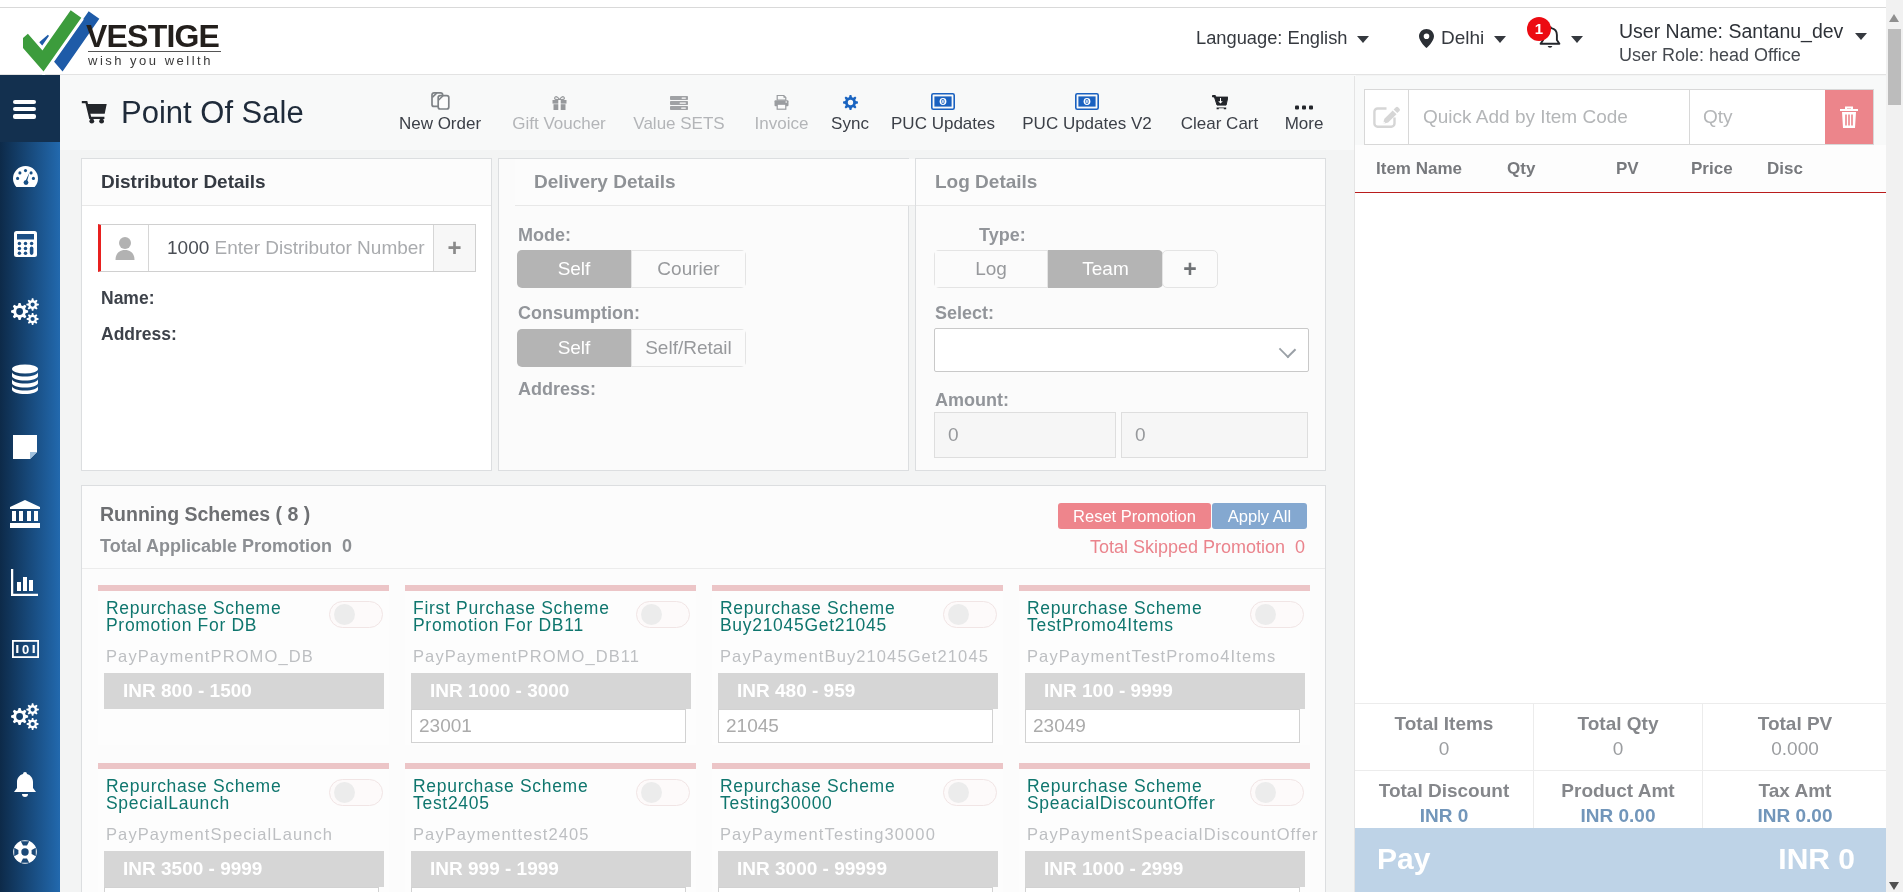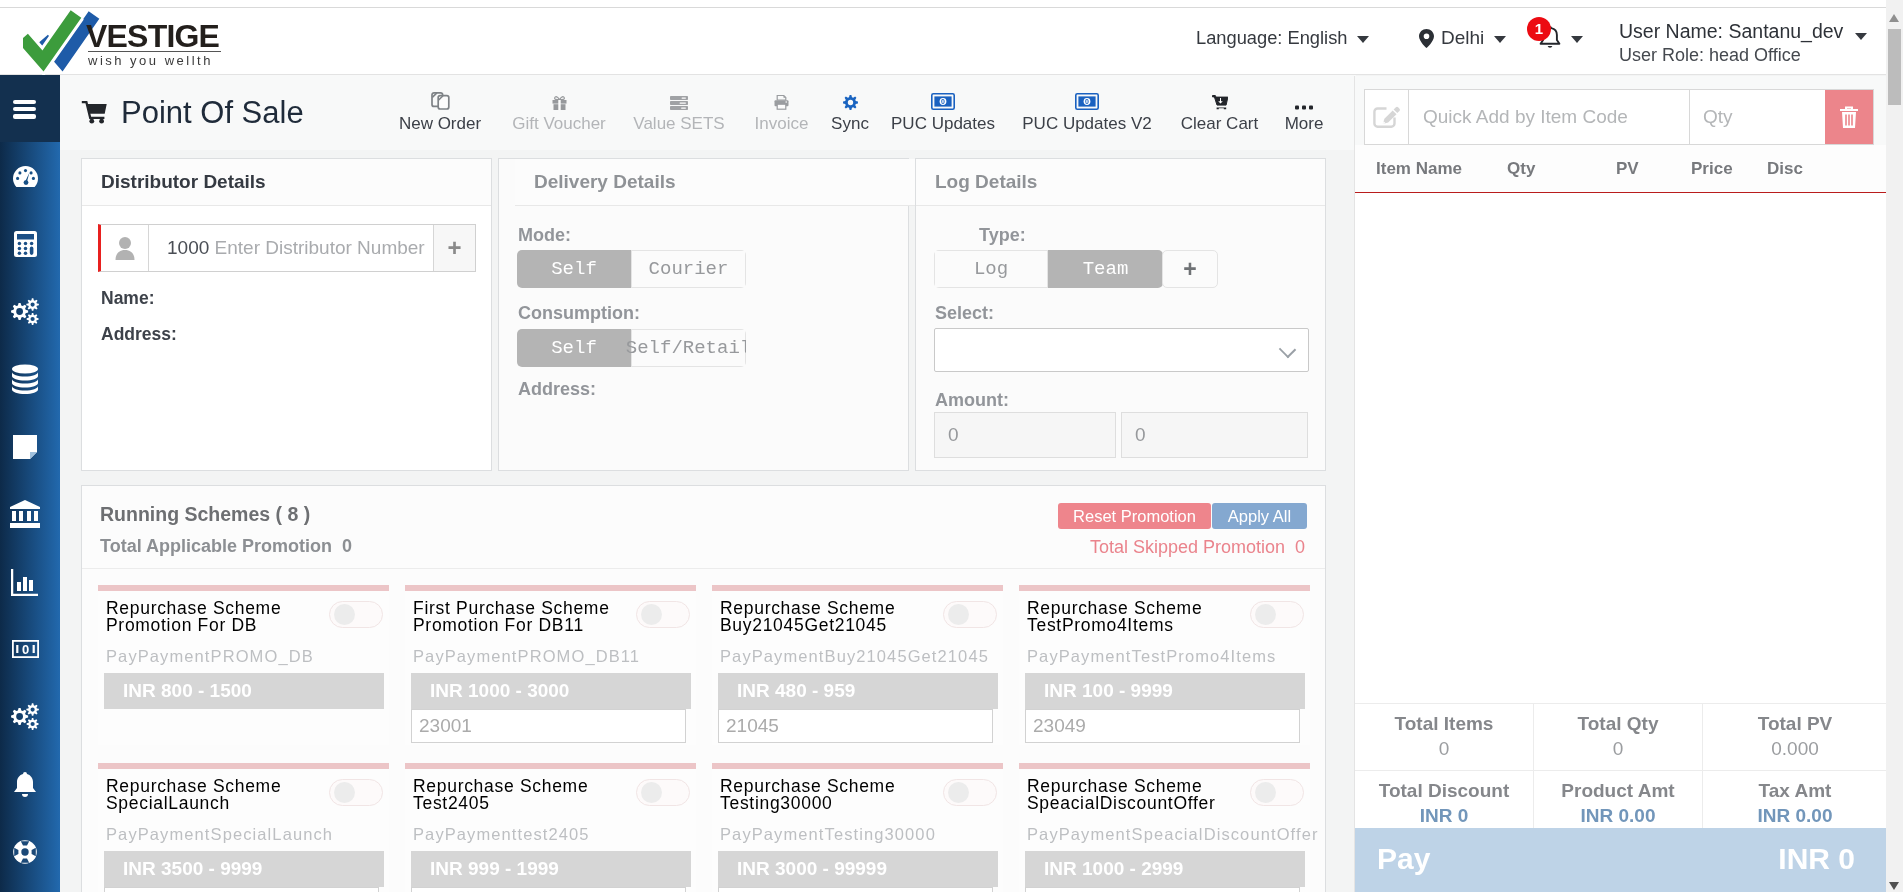--- a/index.html
+++ b/index.html
@@ -47,42 +47,42 @@
 .lbl-dark { font-size:17.5px; font-weight:bold; color:#3d424a; }
 .lbl-gray { font-size:18px; font-weight:bold; color:#92959a; }
 
 
 #dist-group { position:absolute; left:16px; top:65px; width:378px; height:48px; display:flex; border:1px solid #d0d0d0; border-left:3px solid #e8201f; background:#f7f7f7; }
 #dist-ico { width:47px; display:flex; align-items:center; justify-content:center; background:#fff; }
 #dist-inp { flex:1; background:#fff; border-left:1px solid #d6d6d6; border-right:1px solid #d6d6d6; display:flex; align-items:center; padding-left:18px; font-size:19px; }
 #dist-plus { width:41px; display:flex; align-items:center; justify-content:center; font-size:24px; font-weight:bold; color:#8a8a8a; }
 
 
-.tgl { position:absolute; display:flex; height:38px; border-radius:5px; overflow:hidden; font-size:19px;font-family:Liberation Mono, monospace; }
+.tgl { position:absolute; display:flex; height:38px; border-radius:5px; overflow:hidden; font-size:19px; }
 .tg-on { background:#b4b4b4; color:#fff; display:flex; align-items:center; justify-content:center; font-weight:500;}
 .tg-off { background:#fbfbfb; color:#97999c; border:1px solid #e4e4e4; display:flex; align-items:center; justify-content:center; }
 .plusbtn { position:absolute; width:56px; height:38px; background:#fbfbfb; border:1px solid #e4e4e4; border-radius:5px; display:flex; align-items:center; justify-content:center; font-size:23px; font-weight:bold; color:#6f7275; }
 
 
 #log-select { position:absolute; left:18px; top:169px; width:375px; height:44px; border:1px solid #c9c9c9; background:#fff; border-radius:2px; }
 .chev { position:absolute; right:14px; top:14px; width:13px; height:13px; border-right:2px solid #9aa0a6; border-bottom:2px solid #9aa0a6; transform:rotate(45deg) scale(1,0.9); }
 .amt { position:absolute; top:253px; width:182px; height:46px; background:#f6f6f6; border:1px solid #dedede; color:#97999c; font-size:19px; display:flex; align-items:center; padding-left:13px; }
 
 
 #schemes { position:absolute; left:21px; top:410px; width:1245px; height:420px; background:#fcfcfc; border:1px solid #dcdee0; }
 #sch-h1 { position:absolute; left:18px; top:17px; font-size:19.5px; font-weight:bold; color:#6d6f72; }
 #sch-h2 { position:absolute; left:18px; top:50px; font-size:18px; font-weight:bold; color:#8c8f93; }
 #btn-reset { position:absolute; left:976px; top:17px; width:153px; height:26px; background:#ee858c; color:#fff; font-size:16.5px; display:flex; align-items:center; justify-content:center; border-radius:3px; }
 #btn-apply { position:absolute; left:1130px; top:17px; width:95px; height:26px; background:#84a8d0; color:#fff; font-size:16.5px; display:flex; align-items:center; justify-content:center; border-radius:3px; }
 #sch-skip { position:absolute; right:20px; top:51px; font-size:18px; font-weight:normal; color:#ea838c; }
 #sch-line { position:absolute; left:0; top:82px; width:1243px; height:1px; background:#ececec; }
 
 .card { position:absolute; width:291px; height:160px; background:#fdfdfd; }
 .card-top { position:absolute; left:0; top:0; width:100%; height:6px; background:#ecc5c7; }
-.card-t { position:absolute; left:8px; top:15px; font-size:17.5px; color:#000000; line-height:16.5px; letter-spacing:0.7px; }
+.card-t { position:absolute; left:8px; top:15px; font-size:17.5px; color:#0f766e; line-height:16.5px; letter-spacing:0.7px; }
 .card-s { position:absolute; left:8px; top:62px; font-size:16.5px; color:#bdbfc2; letter-spacing:1.1px; }
 .card-bar { position:absolute; left:6px; top:88px; width:280px; height:36px; background:#d6d6d6; color:#fff; font-size:19px; font-weight:bold; display:flex; align-items:center; padding-left:19px; }
 .card-inp { position:absolute; left:6px; top:124px; width:275px; height:34px; background:#fff; border:1px solid #d2d2d2; color:#ababab; font-size:19px; display:flex; align-items:center; padding-left:7px; }
 .sw { position:absolute; right:6px; top:16px; width:54px; height:27px; border-radius:14px; background:#fdfafa; border:1px solid #f1e5e5; }
 .sw::after { content:""; position:absolute; left:4px; top:2px; width:21px; height:21px; border-radius:50%; background:#ececec; }
 
 
 #cart { position:absolute; left:1354px; top:76px; width:532px; height:816px; background:#fff; border-left:1px solid #e4e4e4; }
 #cart-topstrip { position:absolute; left:0; top:0; width:532px; height:69px; background:#f8f9f9; }
 #qrow { position:absolute; left:9px; top:13px; width:510px; height:56px; display:flex; border:1px solid #d8d8d8; background:#fff; }

